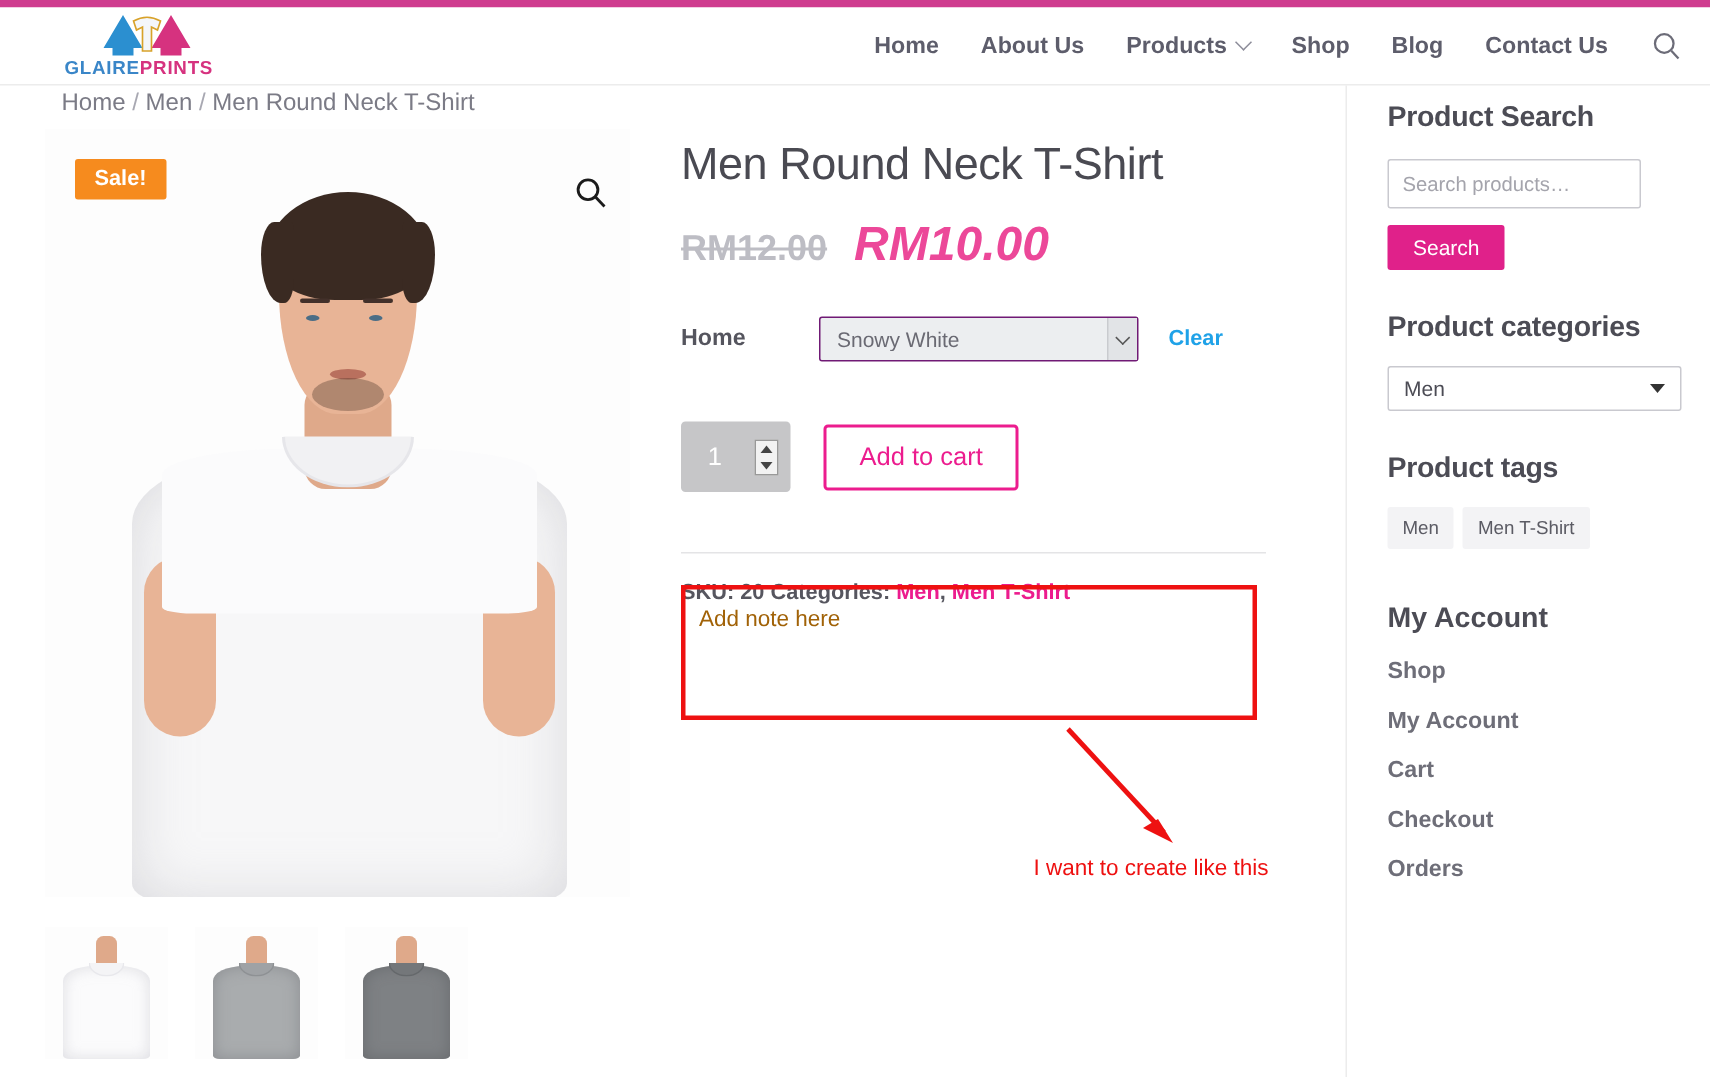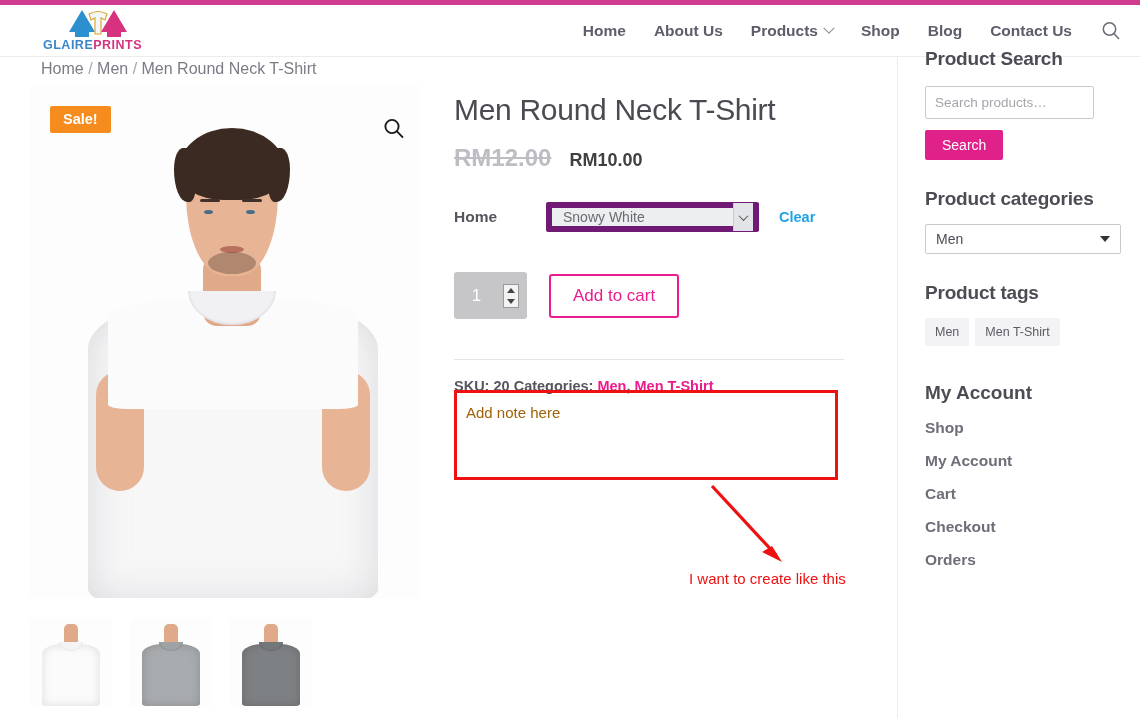--- a/index.html
+++ b/index.html
@@ -109,27 +109,27 @@
   .summary { position: absolute; left: 454px; top: 92px; width: 390px; }
   .product-title {
     font-size: 30px; font-weight: normal; color: #4a4a52;
     letter-spacing: -.3px; line-height: 1.2;
   }
   .price-row { margin-top: 16px; display: flex; align-items: baseline; gap: 18px; }
   .price-old {
     font-size: 24px; font-weight: bold; color: #bdbdc4;
     text-decoration: line-through;
   }
-  .price-new { font-size: 18px; font-weight: bold; color: #404040; }
+  .price-new { font-size: 32px; font-weight: bold; color: #ec4899; font-style: italic; }
 
   .attr-row { margin-top: 30px; display: flex; align-items: center; }
   .attr-label { width: 92px; font-size: 15.5px; font-weight: bold; color: #55555e; }
   .select-wrap {
     position: relative; width: 213px; height: 30px;
-    background: #eceef0; border: 6px solid #701a75; border-radius: 2px;
+    background: #eceef0; border: 1px solid #701a75; border-radius: 2px;
     display: flex; align-items: center;
   }
   .select-wrap .sel-val {
     padding-left: 11px; font-size: 14px; color: #6a6a73; flex: 1;
     white-space: nowrap; overflow: hidden;
   }
   .sel-arrow-box {
     width: 20px; height: 28px; background: #e2e4e7;
     border-left: 1px solid #c9cbcf;
     display: flex; align-items: center; justify-content: center;
@@ -195,21 +195,21 @@
   .annot-caption {
     position: absolute; left: 689px; top: 570px;
     font-size: 15px; color: #ee1111; white-space: nowrap;
   }
 
   
   .divider-v {
     position: absolute; left: 897px; top: 57px;
     width: 1px; height: 661px; background: #ececec;
   }
-  .sidebar { position: absolute; left: 925px; top: 48px; width: 200px; }
+  .sidebar { position: absolute; left: 925px; top: 68px; width: 200px; }
   .side-h {
     font-size: 19px; font-weight: bold; color: #4c4c55;
     letter-spacing: -.2px;
   }
   .search-input {
     margin-top: 16px; width: 169px; height: 33px;
     border: 1px solid #c9c9cf; border-radius: 2px;
     padding: 0 9px; font-size: 13.5px; color: #8b8b93;
     font-family: "Liberation Sans", sans-serif; background: #fff;
   }

